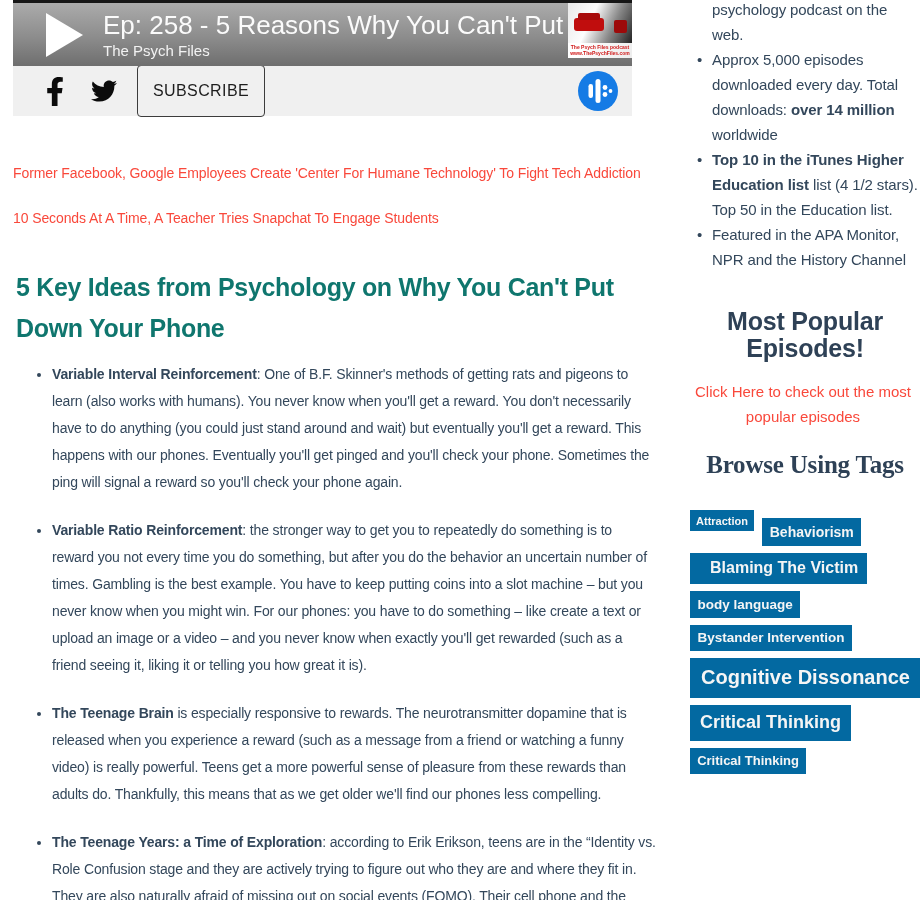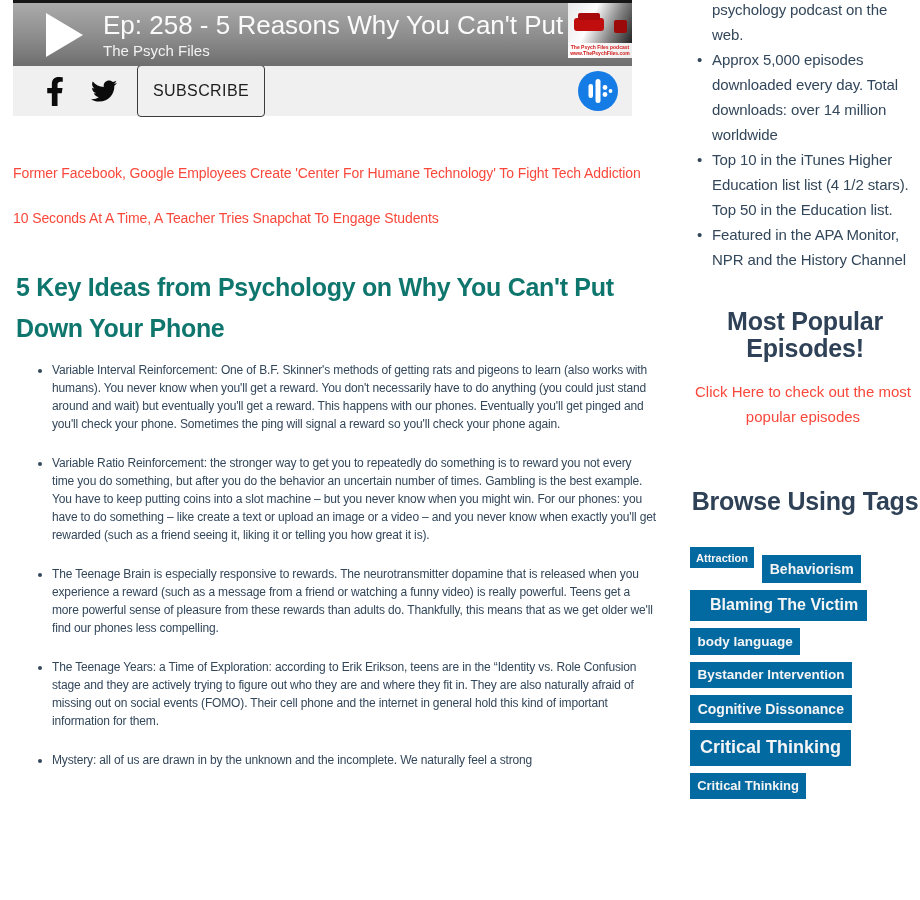--- a/index.html
+++ b/index.html
@@ -48,45 +48,45 @@
 
   
   .related-links { margin-top:25px; width:643px; overflow:hidden; }
   .red-link { display:block; white-space:nowrap; text-decoration:none;
               color:#f9483b; font-size:14px; letter-spacing:-.1px; line-height:25px; cursor:pointer;margin-top:20px; }
 
   
   h1 { margin:36px 0 0 3px; width:640px; color:#0f766e;
        font-size:25px; line-height:41px; font-weight:bold; letter-spacing:-.3px; }
   .key-ideas { margin:12px 0 0; padding-left:39px; list-style:disc; }
-  .key-ideas li { width:604px; color:#33475b; font-size:12px; letter-spacing:-.15px;
-                  line-height:18px; margin-bottom:21px; }
-  .key-ideas b, .sb-list b { font-weight:normal; }
+  .key-ideas li { width:604px; color:#33475b; font-size:14px; letter-spacing:-.15px;
+                  line-height:27px; margin-bottom:21px; }
+  .key-ideas b, .sb-list b { font-weight:bold; }
 
   
   .sidebar { position:absolute; left:690px; top:-3px; width:230px; }
   .sb-cont { padding-left:22px; color:#33475b; font-size:15px; letter-spacing:-.1px;
              line-height:25px; width:230px; }
   .sb-list { list-style:none; padding-left:22px; width:230px; }
   .sb-list li { position:relative; color:#33475b; font-size:15px; letter-spacing:-.1px;
                 line-height:25px; }
   .sb-list li::before { content:"\2022"; position:absolute; left:-15px; top:0; color:#33475b; }
   .sidebar h2 { margin-top:36px; color:#2e4156; font-size:25px; line-height:27px;
                 font-weight:bold; letter-spacing:-.2px;text-align:center; }
   .popular-link { display:block; margin:17px 0 0 -6px; width:238px; text-align:center;
                   color:#f9483b; font-size:15px; line-height:25px; text-decoration:none;
                   cursor:pointer; }
-  .sidebar h2.tags-h { margin-top:59px; }
+  .sidebar h2.tags-h { margin-top:22px;font-family:Liberation Serif, serif; }
   .tags { margin-top:18px; display:flex; flex-wrap:wrap; align-items:center;
           gap:7px 8px; width:230px; }
   .tag { display:inline-block; white-space:nowrap; background:#0369a1; color:#f5f5f5;
          font-weight:bold; text-decoration:none; padding:.42em .55em; cursor:pointer; }
   .t0 { font-size:11px; }  .t1 { font-size:14px;margin-top:22px; }
   .t2 { font-size:16px;padding-left:20px; }  .t3 { font-size:13.5px; }
-  .t4 { font-size:13.5px; } .t5 { font-size:14px;text-align:right; }
+  .t4 { font-size:13.5px; } .t5 { font-size:20px;text-align:right; }
   .t6 { font-size:18px; }  .t7 { font-size:13px; }
 </style>
 </head>
 <body>
 
 <div class="page">
   <div class="main-col">
 
     <div class="player">
       <div class="play-btn"></div>

